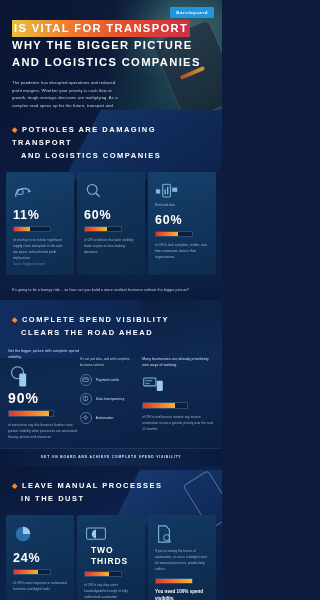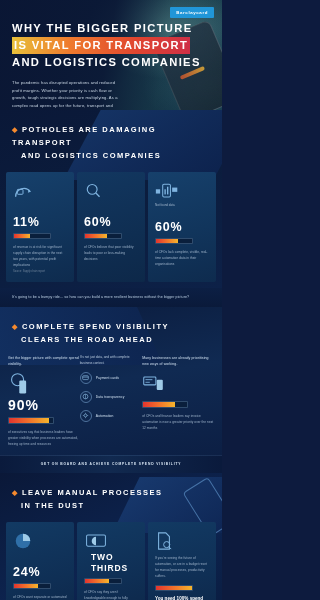--- a/index.html
+++ b/index.html
@@ -78,21 +78,21 @@
   .cards{
     position:relative; z-index:4; display:flex; gap:3px; padding:0 6px;
   }
   .card{
     flex:1; background:linear-gradient(165deg,#16406b 0%,#11355c 55%,#0e2b4e 100%);
     border-radius:2px; padding:8px 7px 9px 7px; min-height:74px; position:relative;
   }
   .card.mid{ background:linear-gradient(165deg,#123760 0%,#0f2e52 60%,#0d2849 100%); }
   .icon-box{ height:22px; display:flex; align-items:center; }
   .stat{
-    font-size:12.5px; font-weight:700; letter-spacing:.8px; color:#fff; margin-top:13px;
+    font-size:12.5px; font-weight:700; letter-spacing:.8px; color:#fff; margin-top:6px;
   }
   .bar{
     margin-top:4px; width:38px; height:6px; border-radius:1px;
     background:#0a1f3c; border:1px solid rgba(120,160,200,.35); position:relative; overflow:hidden;
   }
   .bar span{
     position:absolute; left:0; top:0; bottom:0;
     background:linear-gradient(90deg,#e2342f,#f2722b,#f5b52c);
   }
   .caption{
@@ -111,21 +111,21 @@
   
   .sec2{
     position:relative;
     background:linear-gradient(170deg,#0b1c3e 0%,#102a52 50%,#0c1f44 100%);
     padding-bottom:8px;
   }
   .sec2:before{
     content:""; position:absolute; left:-20px; top:0; width:170px; height:58px;
     background:linear-gradient(120deg,#14356a,#0d2450); transform:skewX(24deg); opacity:.8;
   }
-  .s2-grid{ position:relative; z-index:4; display:flex; gap:0; padding:0 8px; }
+  .s2-grid{ position:relative; z-index:4; display:flex; gap:0; padding:0 8px;align-items:center; }
   .s2-col{ flex:1; }
   .s2-col.wide{ flex:1.15; }
   .s2-lead{
     font-size:3.5px; line-height:1.75; color:#cfe0f0; letter-spacing:.1px; min-height:13px;
   }
   .ring-wrap{ height:26px; display:flex; align-items:center; margin-top:3px; }
   .stat-lg{ font-size:14px; font-weight:700; letter-spacing:1px; }
   .bar.wide{ width:46px; height:7px; }
   .list-title{ font-size:3.2px; line-height:1.8; color:#b6c9dd; margin-bottom:5px; }
   .list-item{ display:flex; align-items:center; gap:4px; margin-bottom:7px; }
@@ -174,22 +174,22 @@
 
 <div class="page">
 
   <section class="hero">
     <div class="hero-phone">
         <i></i>
       </div>
     <div class="logo">Barclaycard</div>
     <div class="hero-inner">
       <div class="hero-title">
+        <div><span class="l2">IS VITAL FOR TRANSPORT</span></div>
         <div>WHY THE BIGGER PICTURE</div>
-        <div><span class="l2">IS VITAL FOR TRANSPORT</span></div>
         <div>AND LOGISTICS COMPANIES</div>
       </div>
       <div class="hero-body">The pandemic has disrupted operations and reduced profit margins. Whether your priority is cash flow or growth, tough strategic decisions are multiplying. As a complex road opens up for the future, transport and logistics companies have never needed the bigger picture more.</div>
     </div>
   </section>
 
   <section class="sec1">
     <div class="sec-head">
       <h2>
         <span class="dot">◆</span><span>POTHOLES ARE DAMAGING TRANSPORT</span><br>

